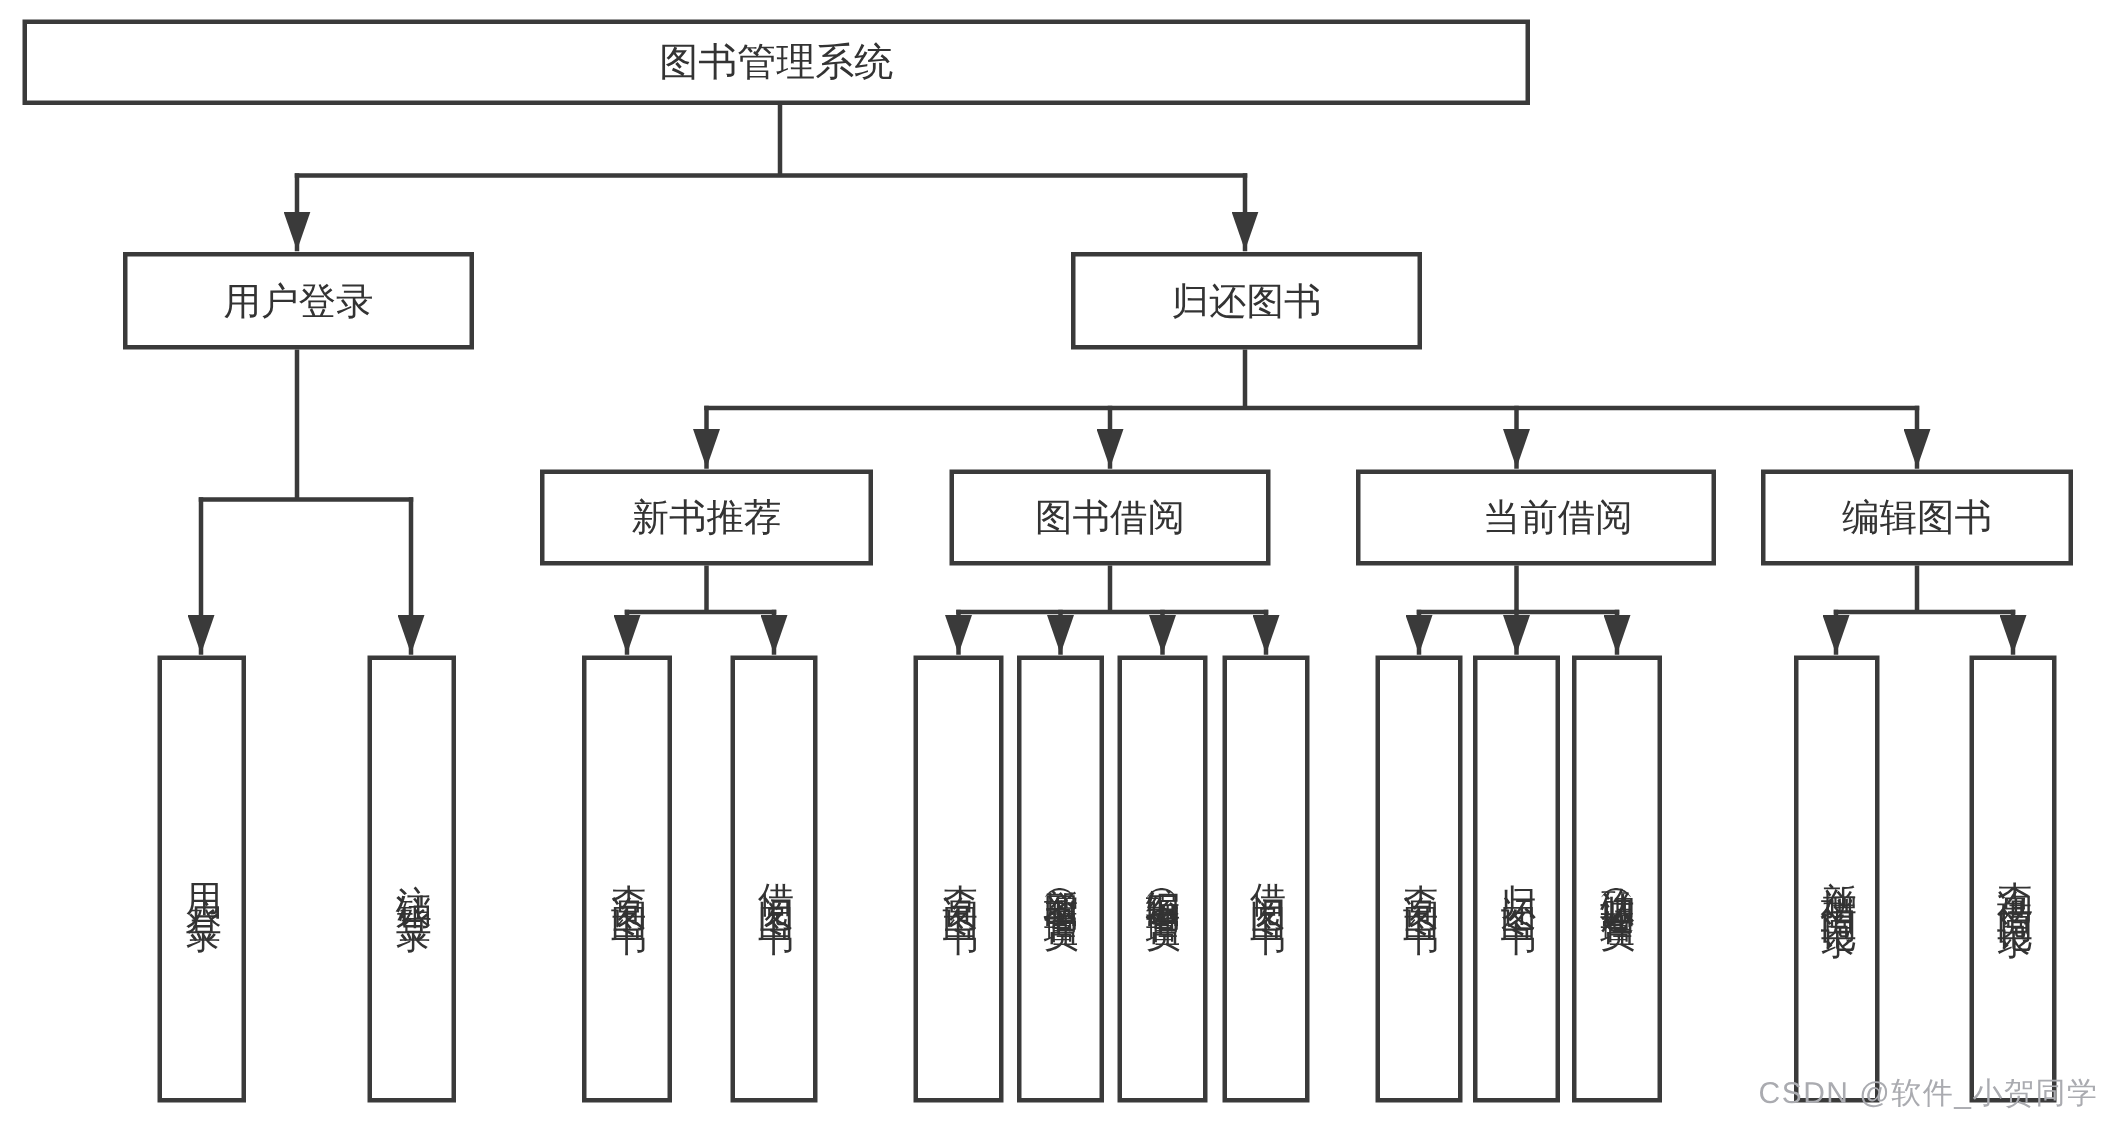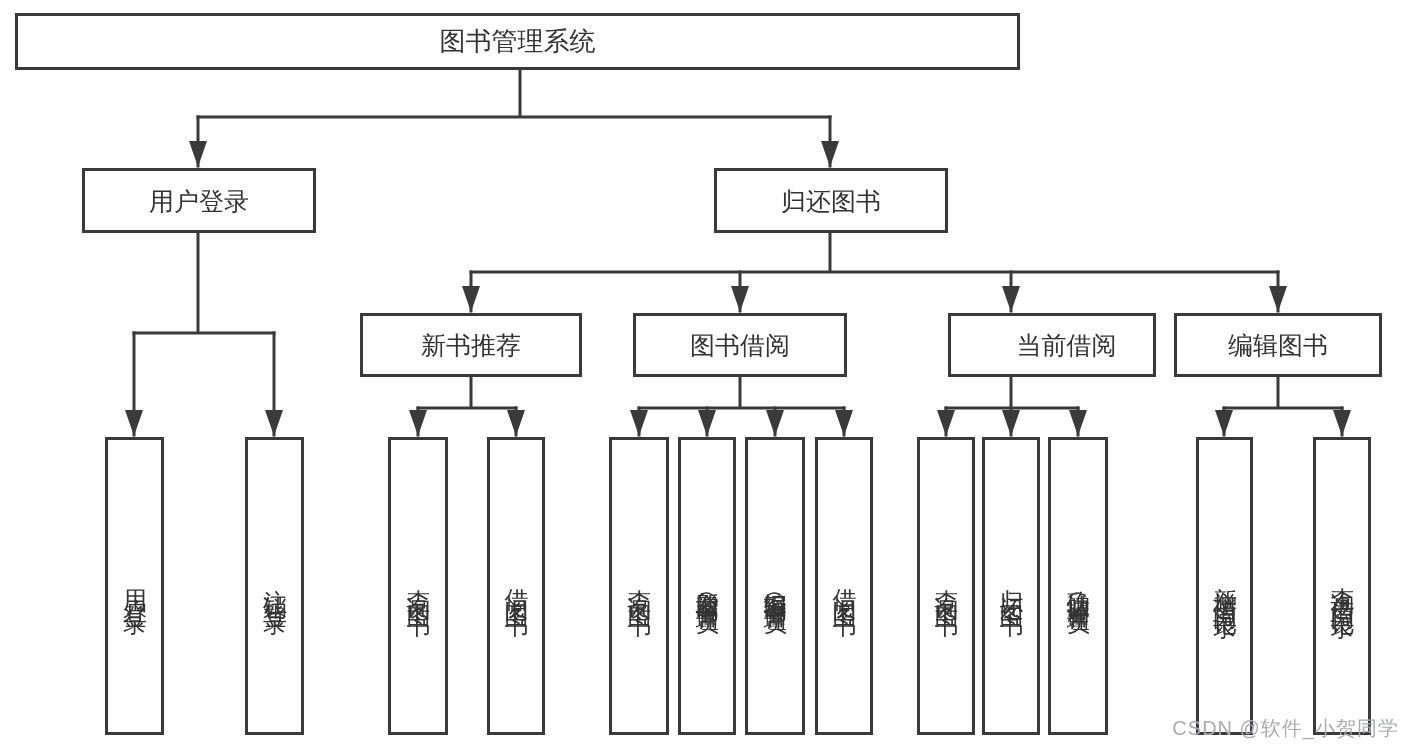--- a/index.html
+++ b/index.html
@@ -96,21 +96,21 @@
     <path d="M1342,408 V435" marker-end="url(#arr)"></path>
   </svg>
 
   <div class="box root" style="left:15px;top:13px;width:1005px;height:57px;">图书管理系统</div>
 
   <div class="box" style="left:82px;top:168px;width:234px;height:65px;">用户登录</div>
   <div class="box" style="left:714px;top:168px;width:234px;height:65px;">归还图书</div>
 
   <div class="box" style="left:360px;top:313px;width:222px;height:64px;">新书推荐</div>
   <div class="box" style="left:633px;top:313px;width:214px;height:64px;">图书借阅</div>
-  <div class="box" style="left:948px;top:313px;width:208px;height:64px;padding-left:29px;">当前借阅</div>
+  <div class="box" style="left:904px;top:313px;width:240px;height:64px;padding-left:29px;">当前借阅</div>
   <div class="box" style="left:1174px;top:313px;width:208px;height:64px;">编辑图书</div>
 
   <div class="box vbox" style="left:105px;top:437px;width:59px;height:298px;">用户登录</div>
   <div class="box vbox" style="left:245px;top:437px;width:59px;height:298px;">注销登录</div>
 
   <div class="box vbox" style="left:388px;top:437px;width:60px;height:298px;">查询图书</div>
   <div class="box vbox" style="left:487px;top:437px;width:58px;height:298px;">借阅图书</div>
 
   <div class="box vbox" style="left:609px;top:437px;width:60px;height:298px;">查询图书</div>
   <div class="box vbox dense" style="left:678px;top:437px;width:58px;height:298px;">新增图书（管理员）</div>

